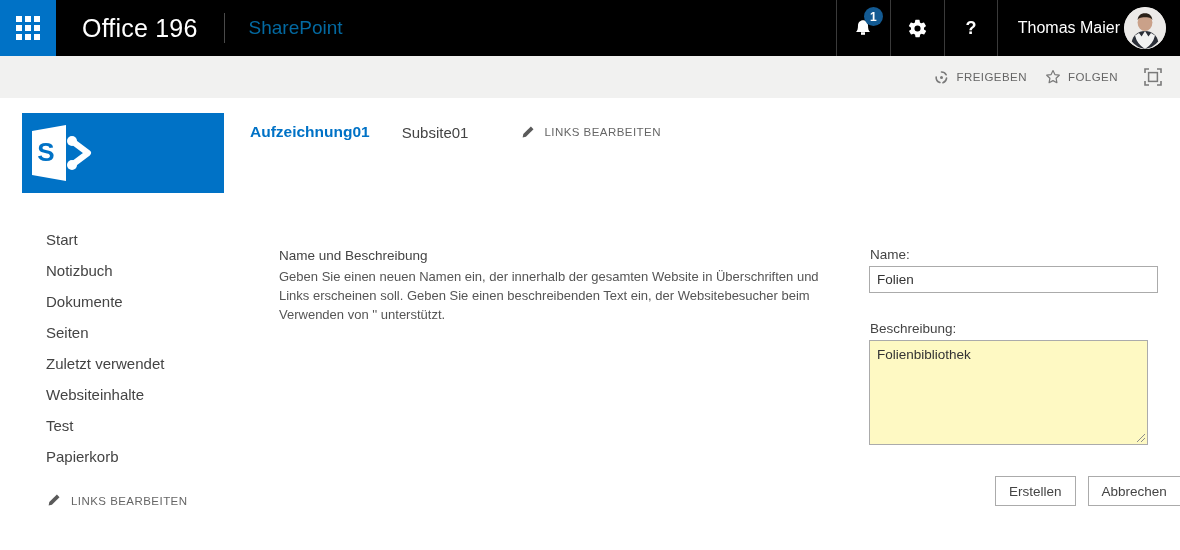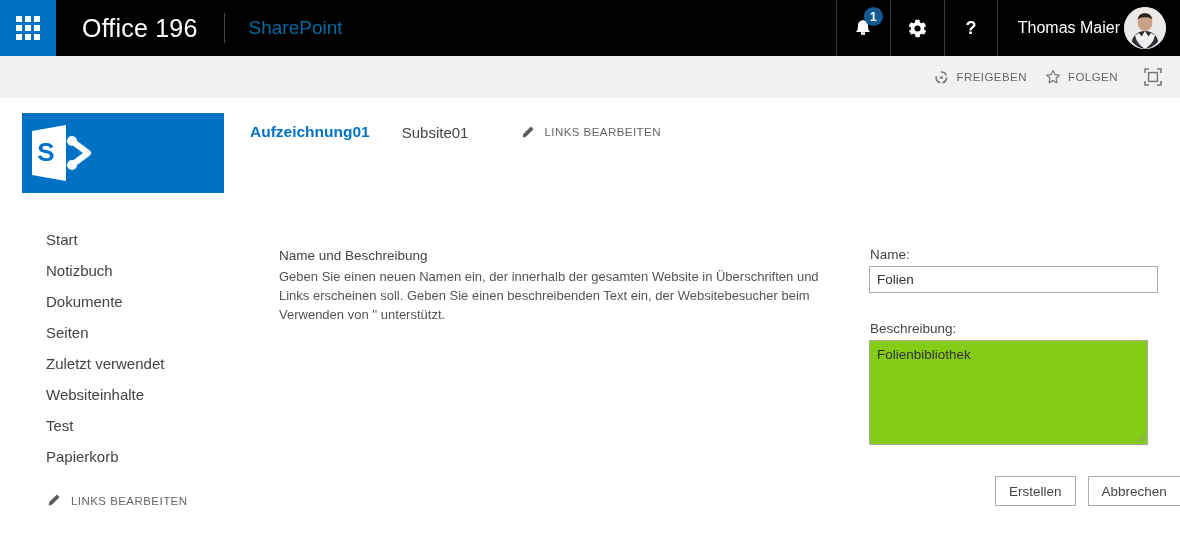--- a/index.html
+++ b/index.html
@@ -261,21 +261,21 @@
     color: #444444;
   }
   .textarea-wrap {
     position: absolute;
     left: 869px; top: 340px;
     width: 279px; height: 105px;
   }
   .input-desc {
     width: 279px; height: 105px;
     border: 1px solid #ABABAB;
-    background: #84cc16;
+    background: #fef9c3;
     padding: 6px 7px;
     font-family: "Liberation Sans", sans-serif;
     font-size: 13.5px;
     color: #333333;
     resize: none;
     outline: none;
     overflow: hidden;
   }
   .resize-grip {
     position: absolute;

